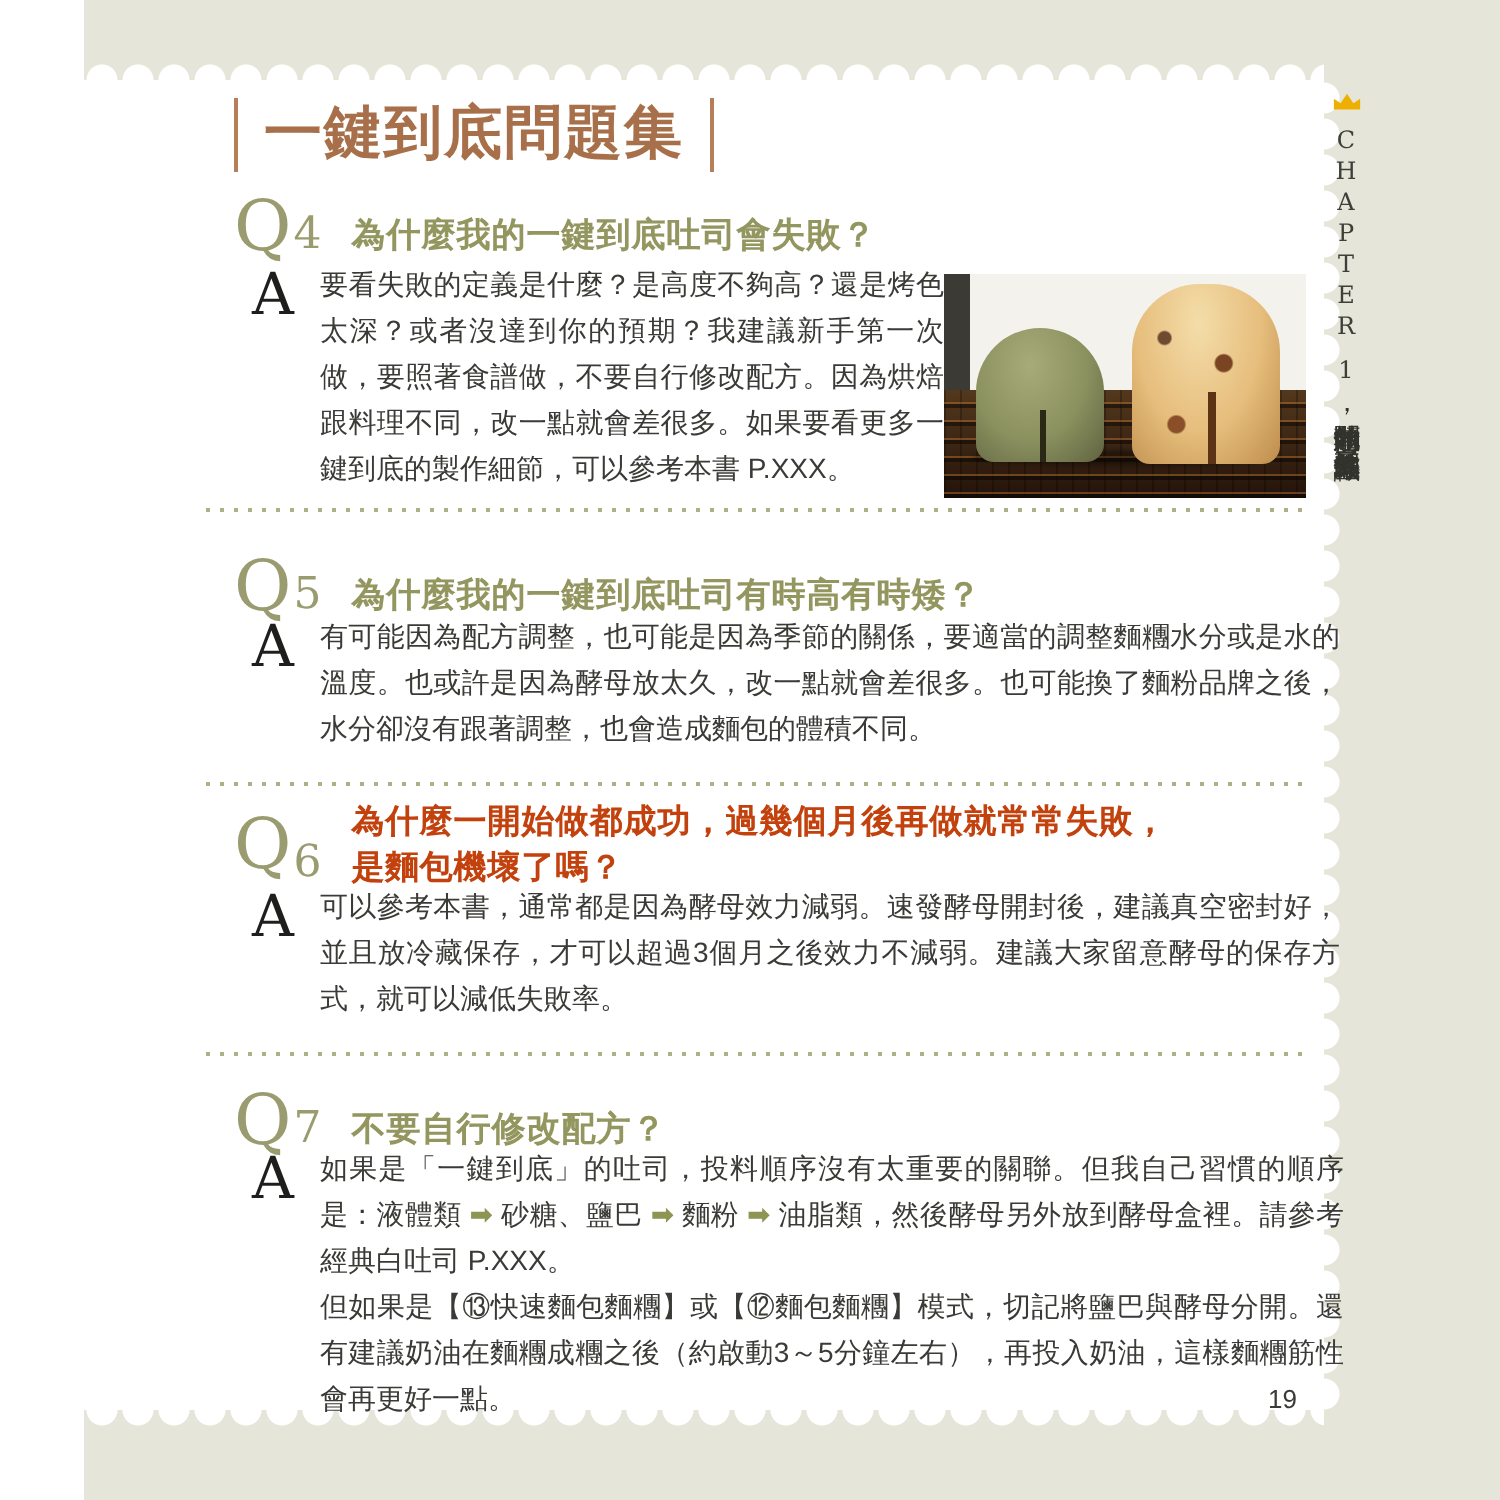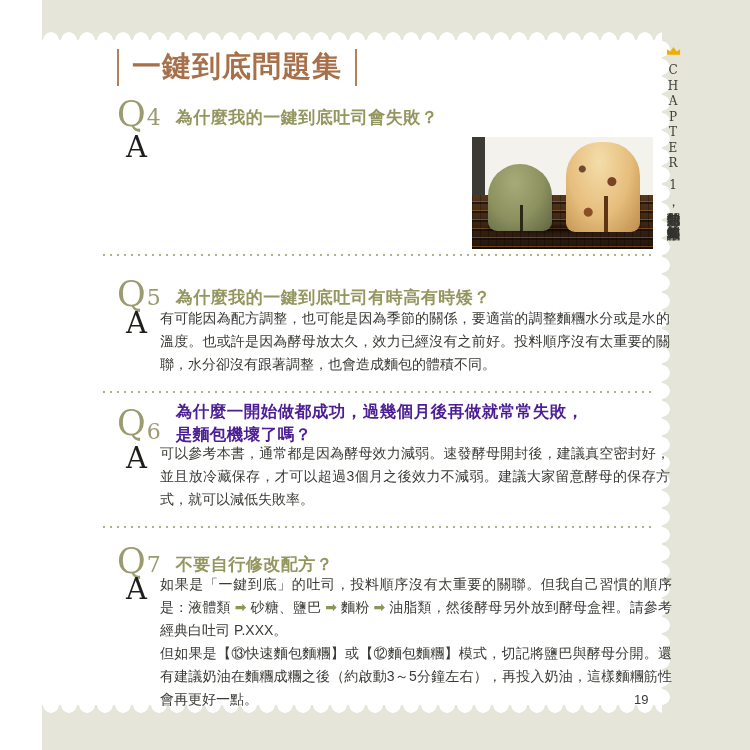--- a/index.html
+++ b/index.html
@@ -23,21 +23,21 @@
   .page-title{margin:0;font-family:"DejaVu Serif","Liberation Serif",serif;font-weight:600;
     font-size:29px;color:#a8704a;letter-spacing:1px;white-space:nowrap;}
 
   .qhead{position:absolute;left:117px;display:flex;align-items:flex-start;}
   .qQ{font-family:"DejaVu Serif","Liberation Serif",serif;font-size:35px;line-height:36px;
     color:#9a9c70;}
   .qnum{font-family:"DejaVu Serif","Liberation Serif",serif;font-size:22px;line-height:24px;
     color:#9a9c70;align-self:flex-end;margin:0 0 2px 1px;}
   .qtext{font-size:17px;font-weight:bold;color:#94965f;margin:10px 0 0 15px;
     letter-spacing:.5px;white-space:nowrap;}
-  .qtext2{margin:2px 0 0 15px;font-size:16.5px;font-weight:bold;color:#4c1d95;
+  .qtext2{margin:2px 0 0 15px;font-size:16.5px;font-weight:bold;color:#c2410c;
     line-height:23px;letter-spacing:.5px;}
 
   .ans{position:absolute;left:117px;}
   .aA{position:absolute;left:9px;top:0;font-family:"DejaVu Serif","Liberation Serif",serif;
     font-size:29px;line-height:32px;color:#1e1e1c;}
   .atext{margin-left:43px;font-size:14px;line-height:23px;color:#3a3a36;text-align:justify;}
   .arrow{color:#8e9553;font-weight:bold;}
 
   .dots{position:absolute;left:103px;width:553px;height:2px;
     background-image:repeating-linear-gradient(90deg,#b0b088 0 2px,rgba(0,0,0,0) 2px 7px);}
@@ -92,20 +92,21 @@
     <span class="tbar"></span>
   </div>
 
   <div class="qhead" style="top:96px">
     <span class="qQ">Q</span>
       <span class="qnum">4</span>
     <span class="qtext">為什麼我的一鍵到底吐司會失敗？</span>
   </div>
   <div class="ans" style="top:131px;width:360px">
     <span class="aA">A</span>
+    <div class="atext" style="width:312px">要看失敗的定義是什麼？是高度不夠高？還是烤色太深？或者沒達到你的預期？我建議新手第一次做，要照著食譜做，不要自行修改配方。因為烘焙跟料理不同，改一點就會差很多。如果要看更多一鍵到底的製作細節，可以參考本書 P.XXX。</div>
   </div>
 
   <div class="photo">
     <div class="appliance"></div>
     <div class="counter"></div>
     <div class="rackwires"></div>
     <div class="loaf-shadow"></div>
     <div class="loaf loaf-green">
         <div class="slit"></div>
       </div>
@@ -116,21 +117,21 @@
 
   <div class="dots" style="top:254px"></div>
 
   <div class="qhead" style="top:276px">
     <span class="qQ">Q</span>
       <span class="qnum">5</span>
     <span class="qtext">為什麼我的一鍵到底吐司有時高有時矮？</span>
   </div>
   <div class="ans" style="top:307px;width:556px">
     <span class="aA">A</span>
-    <div class="atext" style="width:510px">有可能因為配方調整，也可能是因為季節的關係，要適當的調整麵糰水分或是水的溫度。也或許是因為酵母放太久，效力已經沒有之前好。投料順序沒有太重要的關聯，水分卻沒有跟著調整，也會造成麵包的體積不同。</div>
+    <div class="atext" style="width:510px">有可能因為配方調整，也可能是因為季節的關係，要適當的調整麵糰水分或是水的溫度。也或許是因為酵母放太久，改一點就會差很多。也可能換了麵粉品牌之後，水分卻沒有跟著調整，也會造成麵包的體積不同。</div>
   </div>
 
   <div class="dots" style="top:391px"></div>
 
   <div class="qhead" style="top:398px">
     <span class="qQ" style="margin-top:7px">Q</span>
       <span class="qnum">6</span>
     <div class="qtext2">
       <div>為什麼一開始做都成功，過幾個月後再做就常常失敗，</div>
       <div>是麵包機壞了嗎？</div>

